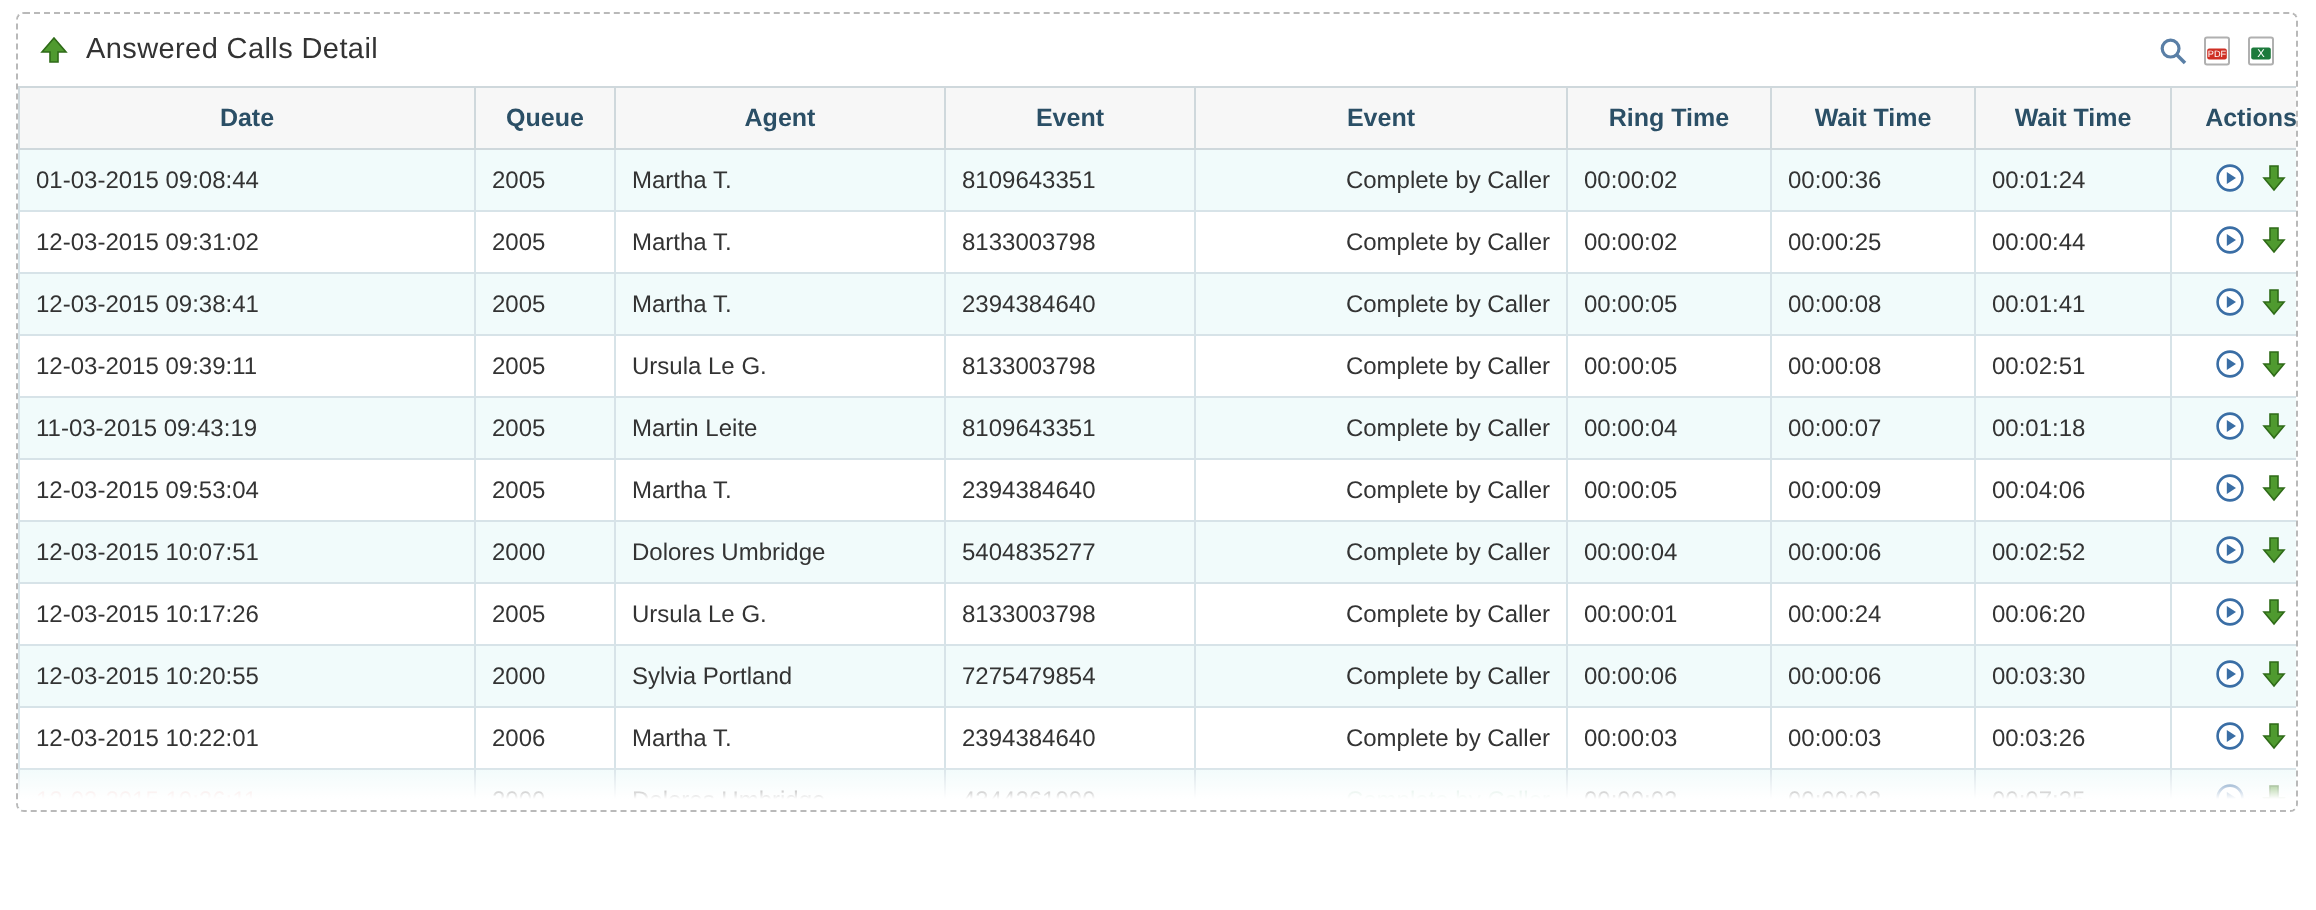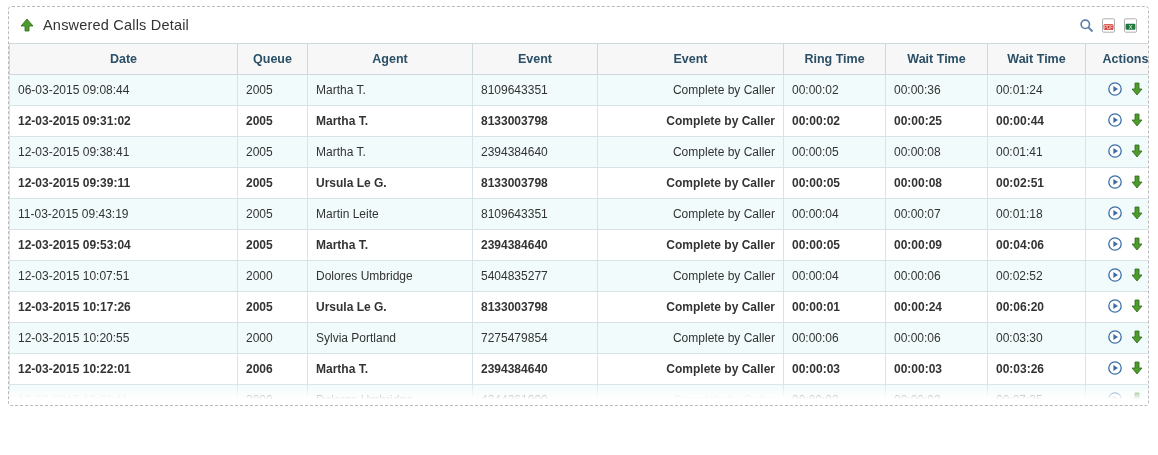--- a/index.html
+++ b/index.html
@@ -85,21 +85,20 @@
     padding: 0 8px;
     color: #333333;
     font-size: 12px;
     background: #f1fbfb;
     white-space: nowrap;
     overflow: hidden;
     text-overflow: ellipsis;
   }
   tr.row-alt td {
     background: #ffffff;
-    font-weight: bold;
   }
   td.c-date { color: #d9534f; }
   td.c-event { color: #2e8b57; text-align: right; }
   td.center { }
   td.actions {
     text-align: center;
     padding: 0;
   }
   .act-wrap {
     display: flex;
@@ -188,21 +187,21 @@
             <th>Event</th>
             <th>Event</th>
             <th>Ring Time</th>
             <th>Wait Time</th>
             <th>Wait Time</th>
             <th>Actions</th>
           </tr>
         </thead>
         <tbody>
             <tr>
-              <td class="c-date">06-03-2015 09:08:44</td>
+              <td class="c-date">01-03-2015 09:08:44</td>
               <td class="center">2005</td>
               <td class="">Martha T.</td>
               <td class="">8109643351</td>
               <td class="c-event">Complete by Caller</td>
               <td class="">00:00:02</td>
               <td class="">00:00:36</td>
               <td class="">00:01:24</td>
               <td class="actions">
                 <span class="act-wrap">
                   <span class="act-icon"><svg width="14" height="14" viewBox="0 0 14 14">

